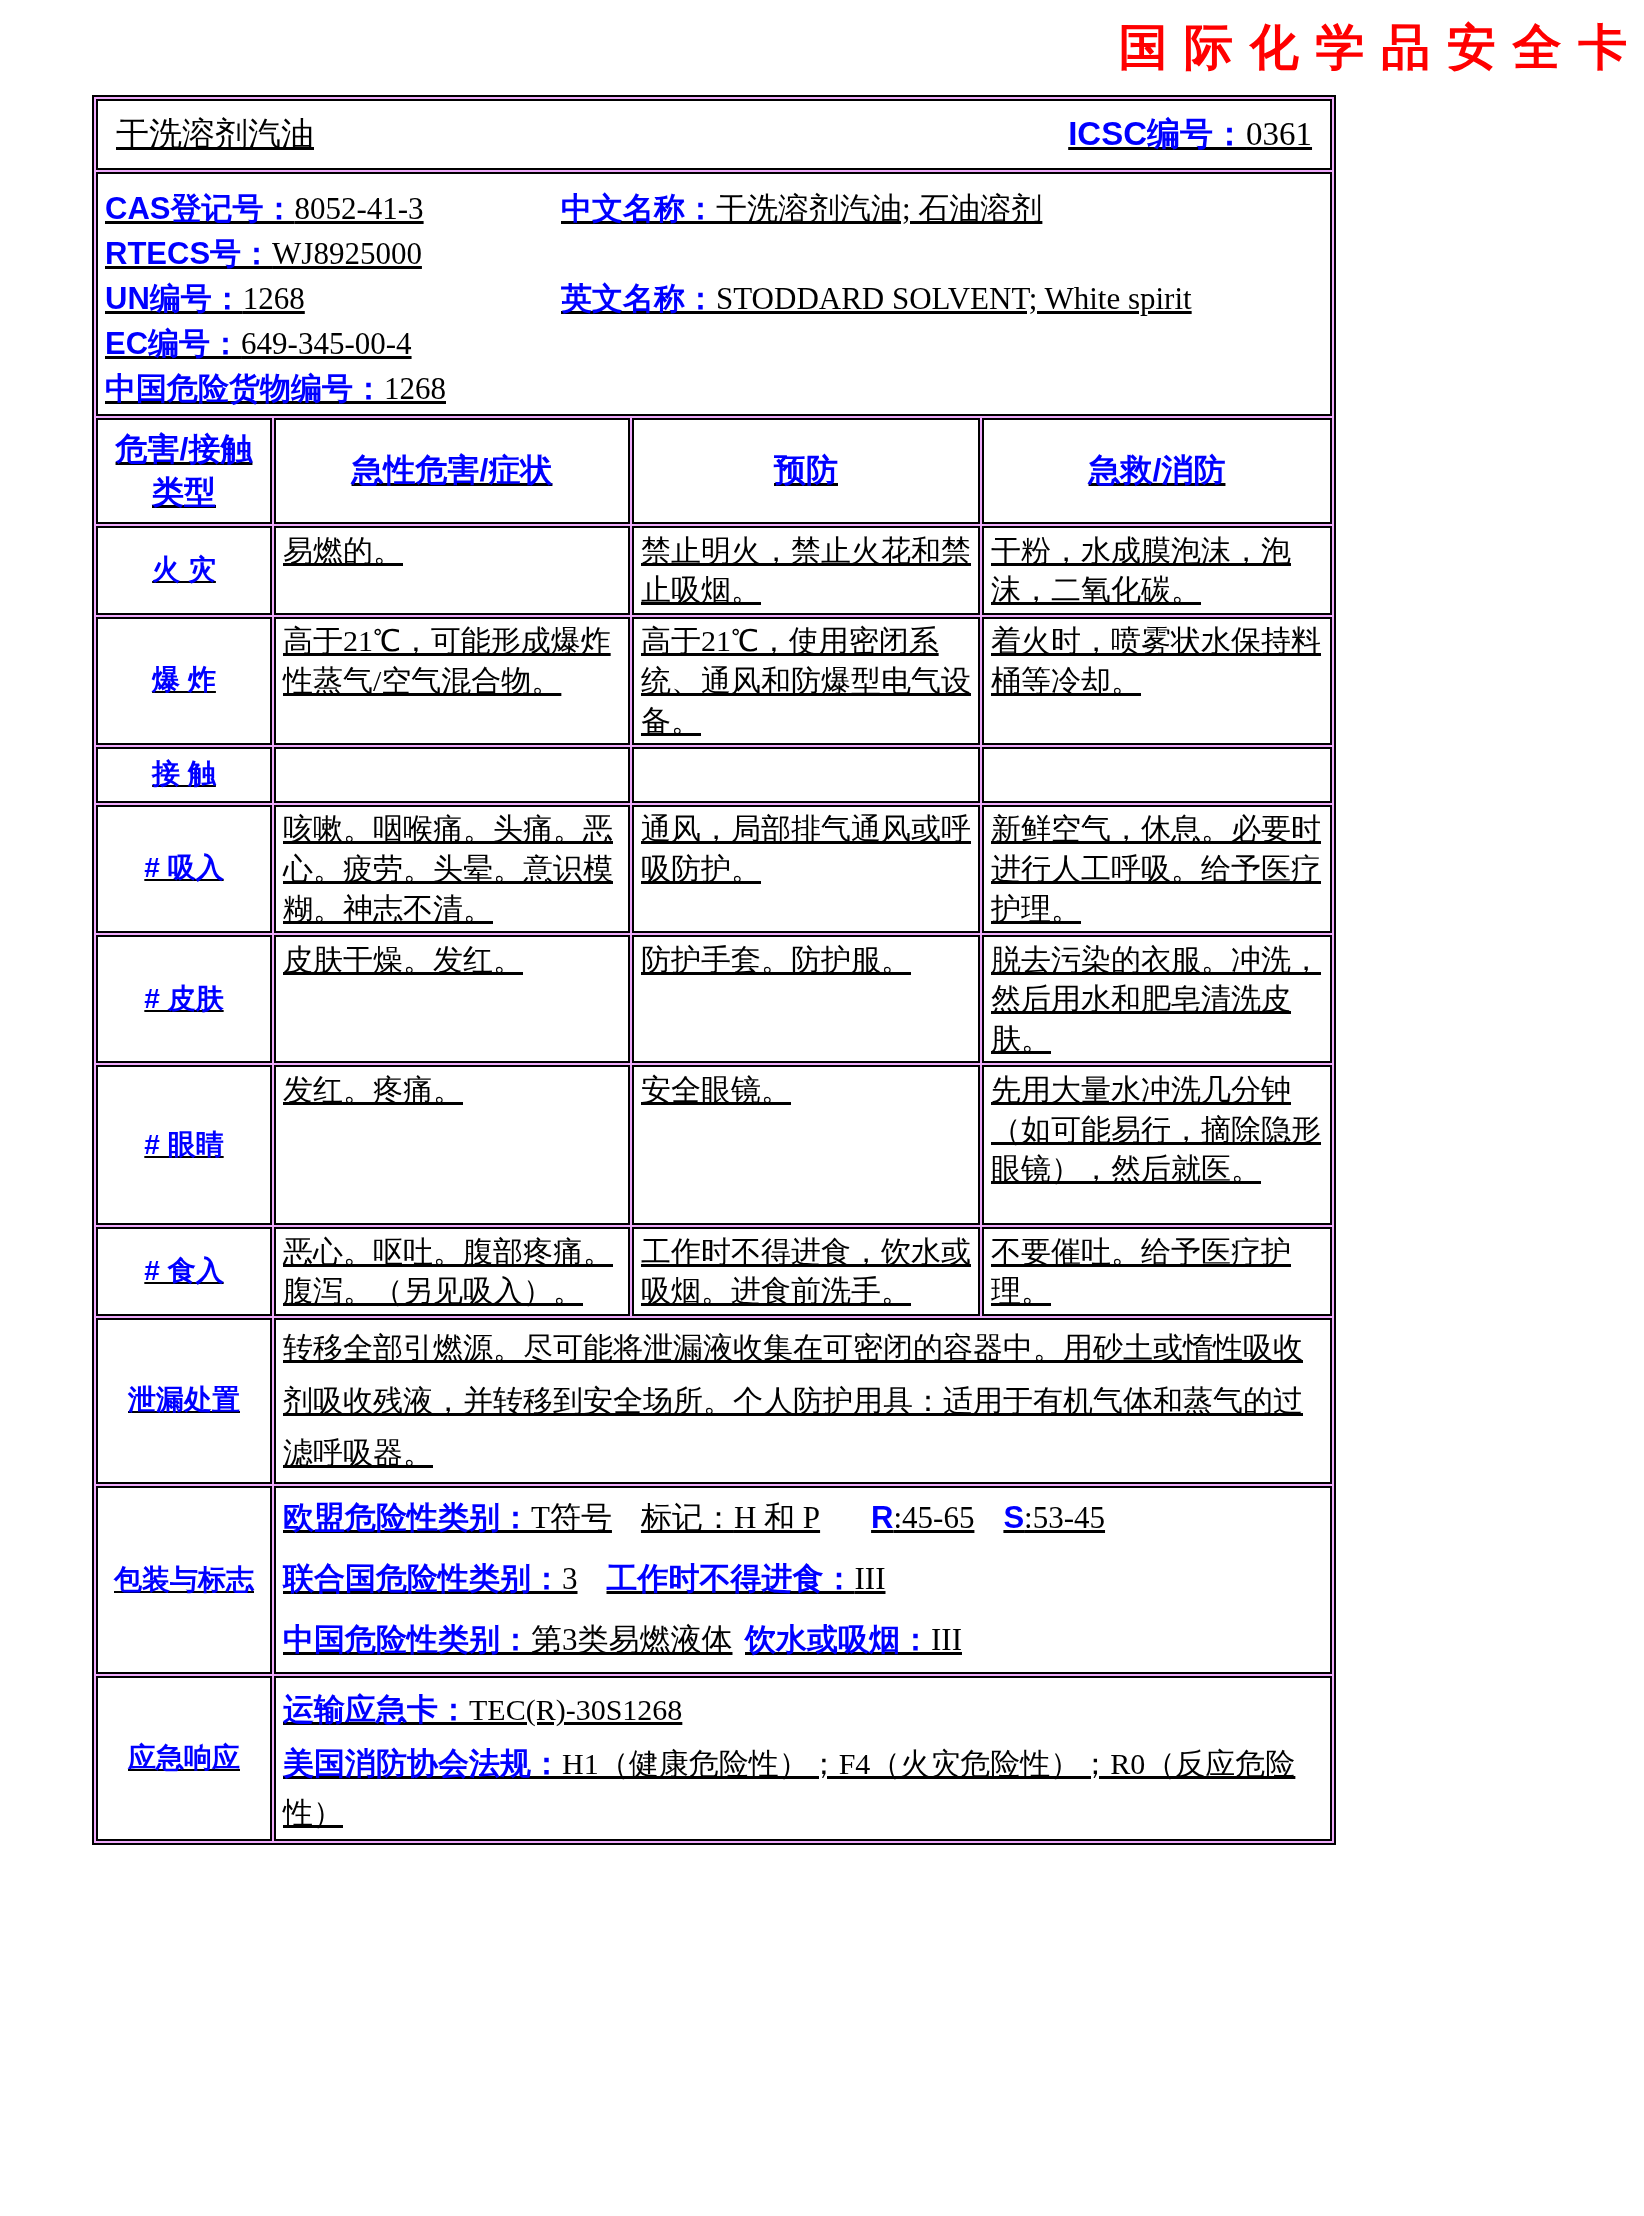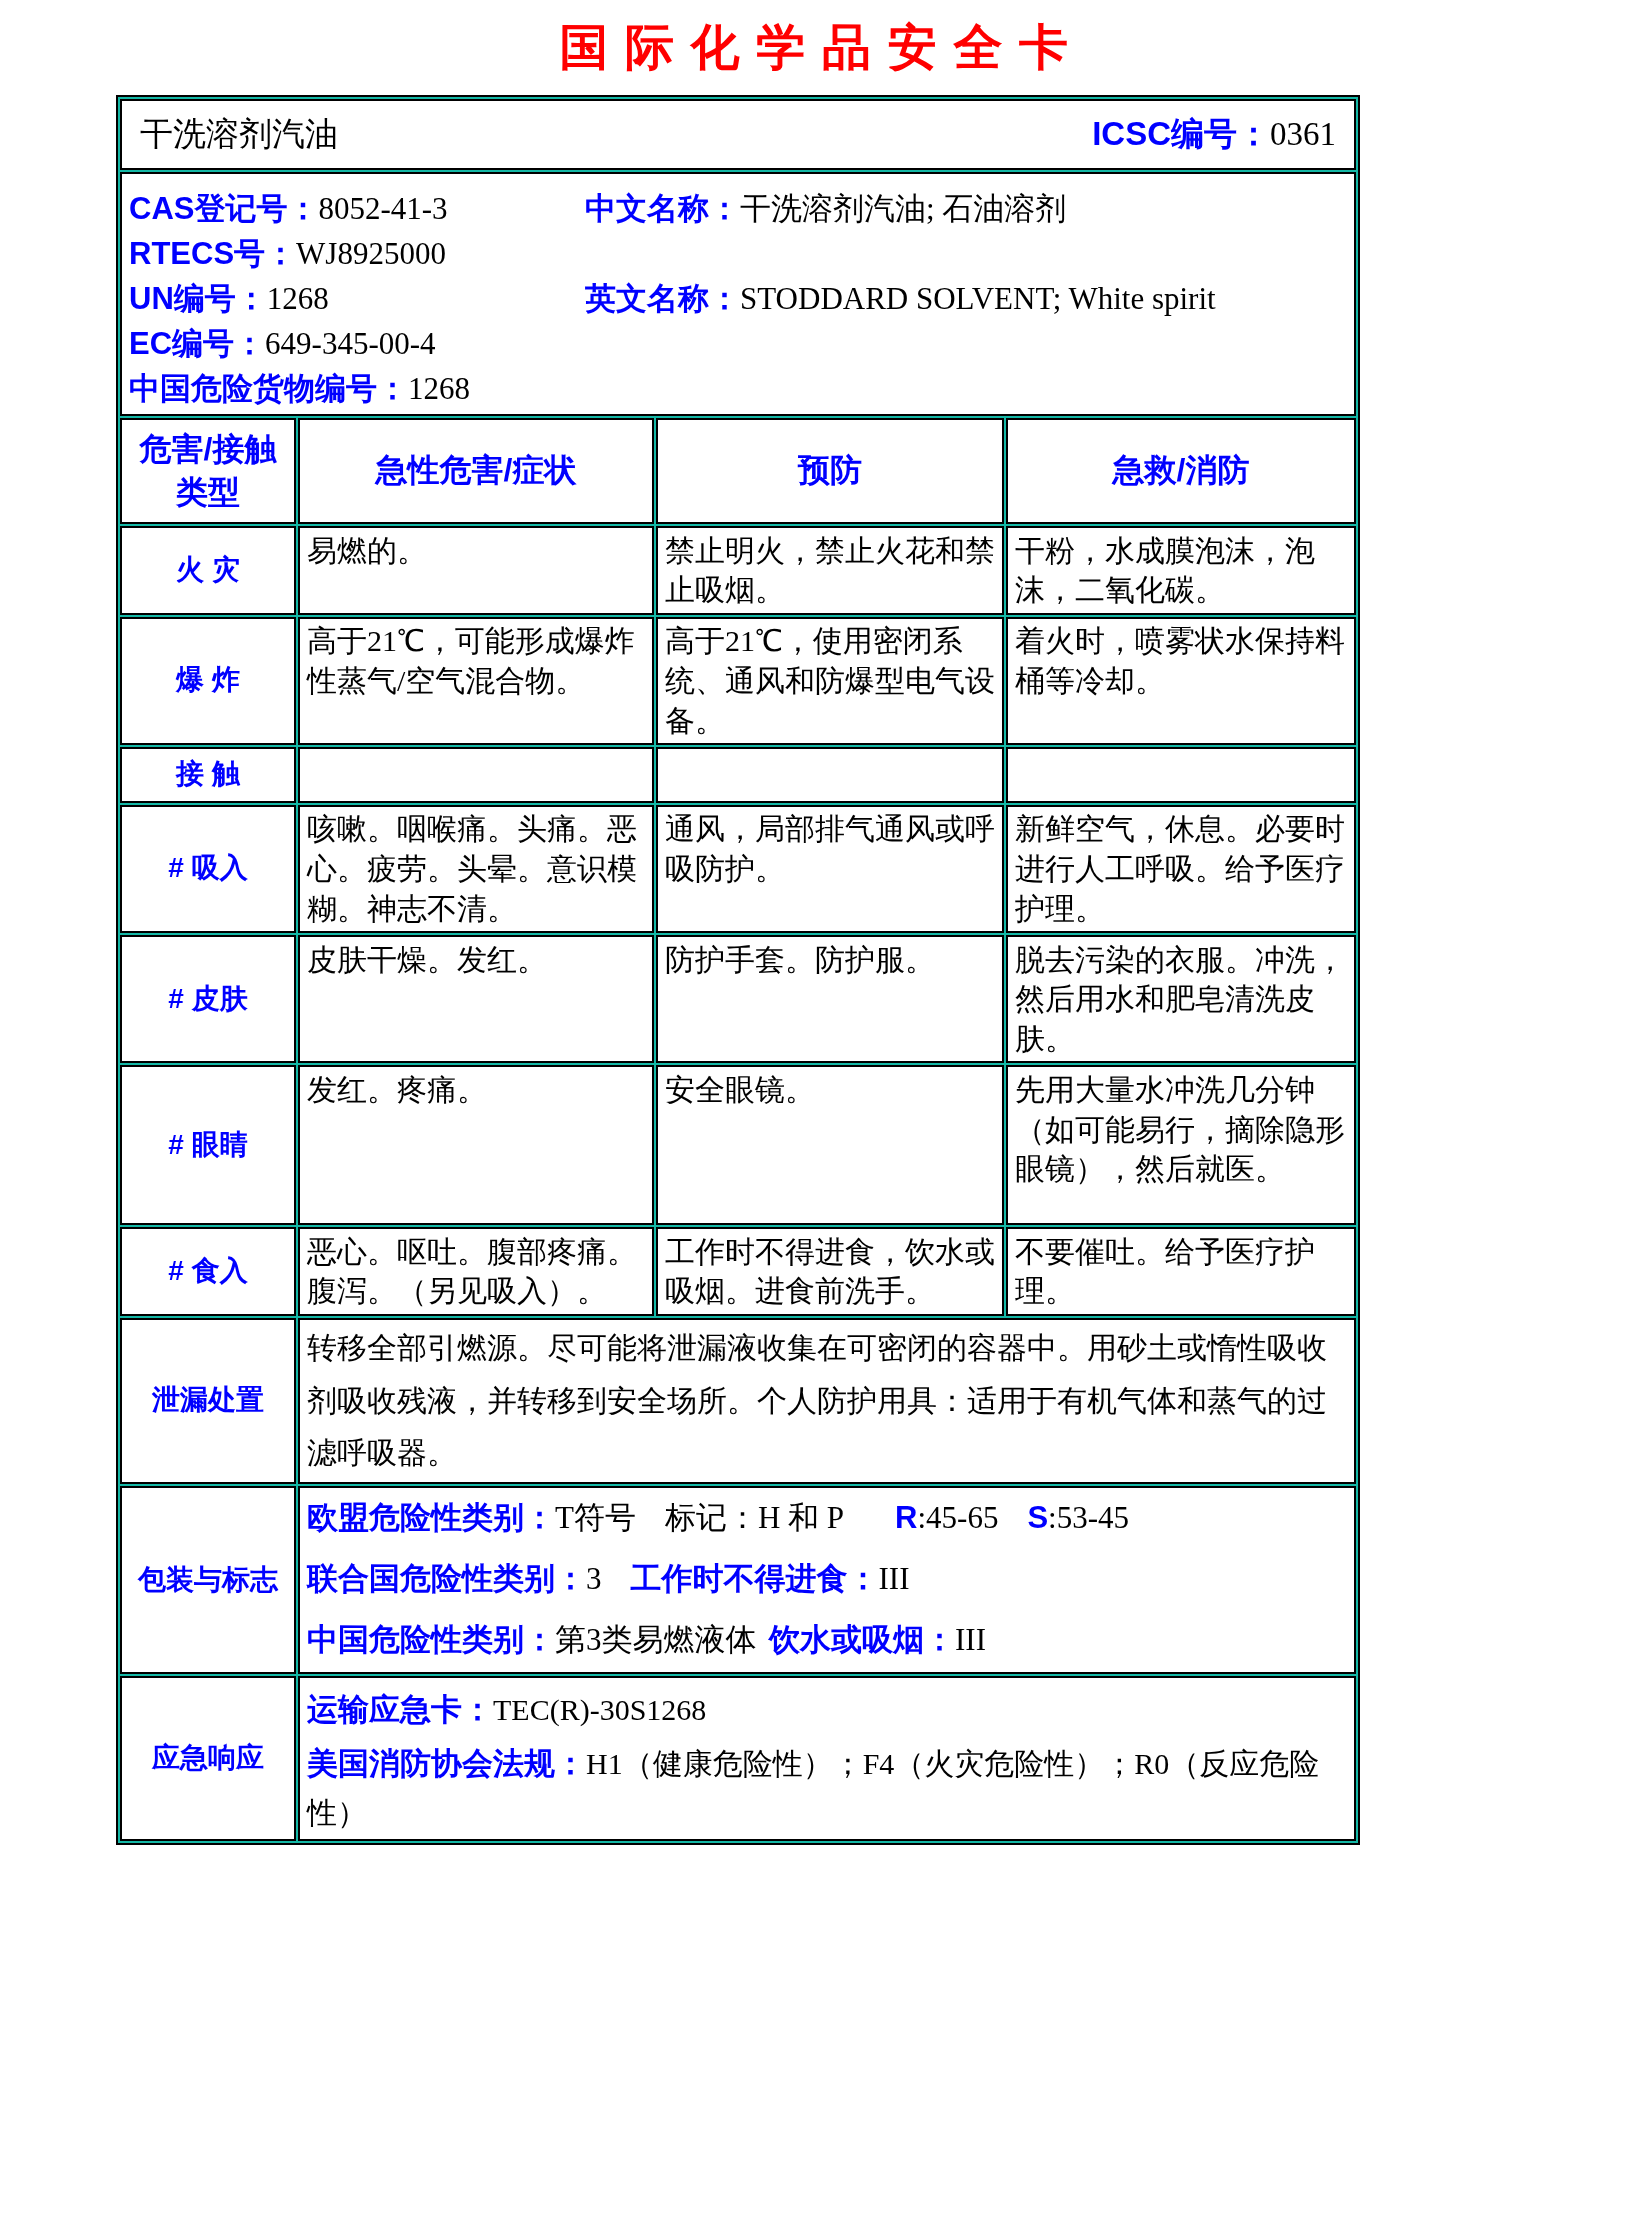--- a/index.html
+++ b/index.html
@@ -1,30 +1,31 @@
 <!DOCTYPE html>
 <html style="font-size:11px"><head>
 <meta charset="utf-8">
 <style>
   html,body { margin:0; padding:0; background:#ffffff; }
   body {
     width:1644px; height:2216px; position:relative;
     font-family:"Liberation Serif", serif; color:#000;
   }
   .page-title {
-    padding-top:15.3px; text-align:center;
+    padding-top:15.3px; text-align:right;
     font-family:"Liberation Sans", sans-serif;
     font-weight:bold; font-size:49px; letter-spacing:16.7px;
     color:#ff0000; white-space:nowrap;
   }
   table.card {
-    margin:14px 0 0 116px; width:1242px;
+    margin:14px 0 0 92px; width:1242px;
     border-collapse:separate; border-spacing:2.8px;
     border:2.1px solid #000; table-layout:fixed;
-    background:#14b8a6;
+    background:#f0abfc;
+    text-decoration:underline;
   }
   td {
     border:2.1px solid #000; background:#fff;
     vertical-align:top; padding:2.8px 7px 2.8px 7px;
     font-size:30px; line-height:1.32; word-break:break-all;
   }
   
   .lbl { color:#0000ff; font-family:"Liberation Sans", sans-serif; font-weight:bold; }
   .val { color:#000; font-family:"Liberation Serif", serif; }
 

